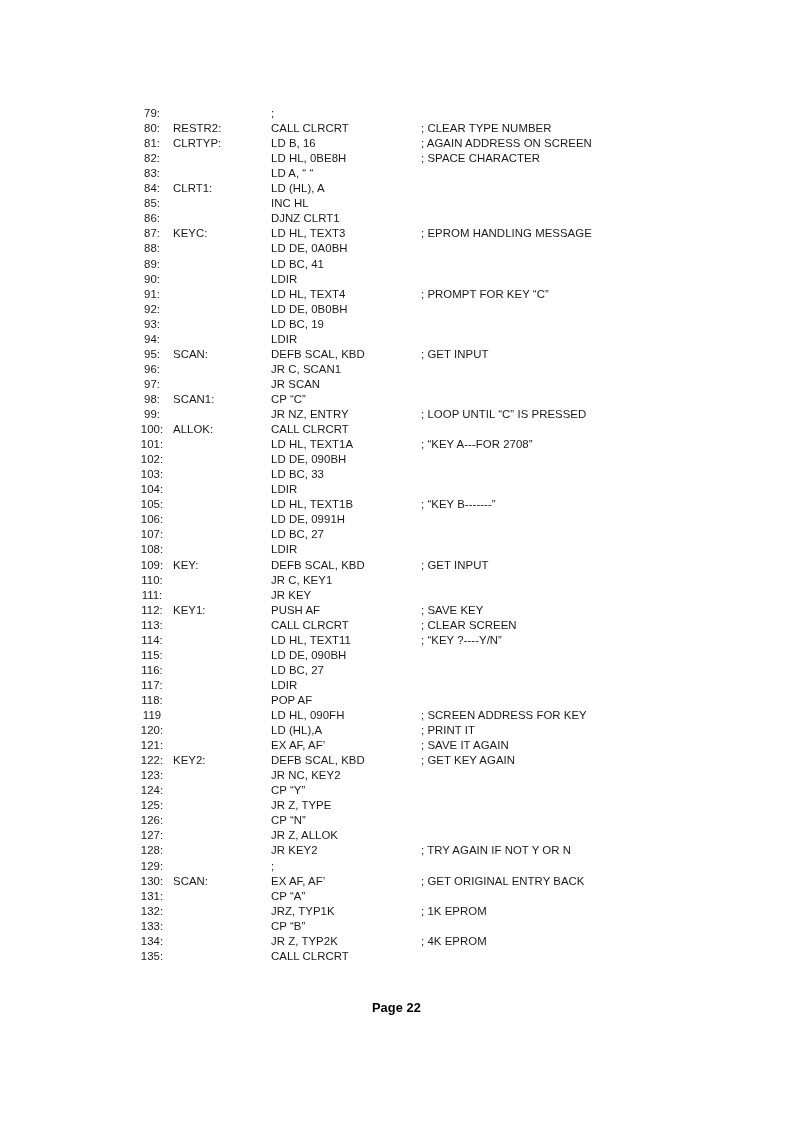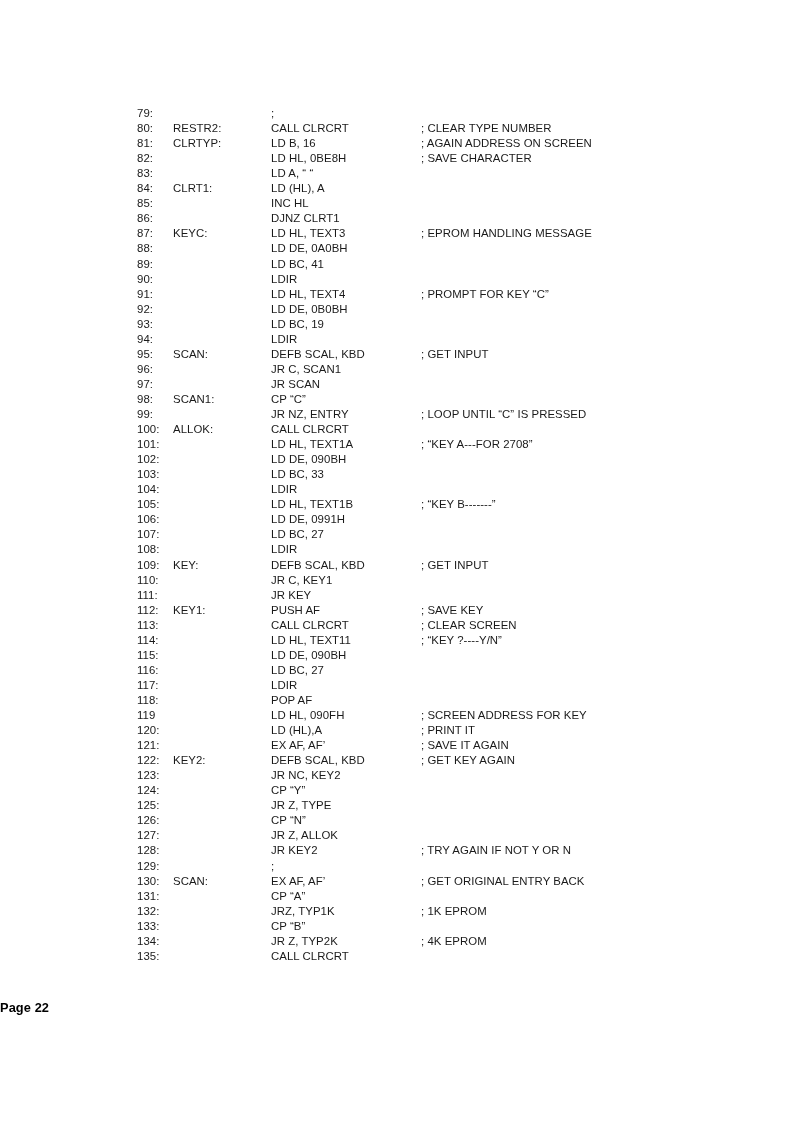--- a/index.html
+++ b/index.html
@@ -40,21 +40,21 @@
     font-size: 11.4px;
     white-space: pre;
     letter-spacing: 0.05px;
   }
 
   .col-num {
     position: absolute;
     left: 0;
     top: 0;
     width: 30px;
-    text-align: left;
+    text-align: center;
   }
   .col-label {
     position: absolute;
     left: 36px;
     top: 0;
     width: 96px;
   }
   .col-instr {
     position: absolute;
     left: 134px;
@@ -66,36 +66,37 @@
     left: 284px;
     top: 0;
     width: 310px;
   }
 
   #page-footer {
     position: absolute;
     left: 0;
     top: 1000px;
     width: 793px;
+    text-align: center;
     font-size: 12.8px;
     font-weight: bold;
     color: #000000;
     letter-spacing: 0.1px;
   }
 </style>
 </head>
 <body>
 
 <div id="page">
 
   <div id="listing">
       <div class="code-line" style="top: 0px; position: absolute;"><span class="col-num">79:</span><span class="col-label"></span><span class="col-instr">;</span><span class="col-comment"></span></div>
       <div class="code-line" style="top: 15.05px; position: absolute;"><span class="col-num">80:</span><span class="col-label">RESTR2:</span><span class="col-instr">CALL CLRCRT</span><span class="col-comment">; CLEAR TYPE NUMBER</span></div>
       <div class="code-line" style="top: 30.1px; position: absolute;"><span class="col-num">81:</span><span class="col-label">CLRTYP:</span><span class="col-instr">LD B, 16</span><span class="col-comment">; AGAIN ADDRESS ON SCREEN</span></div>
-      <div class="code-line" style="top: 45.15px; position: absolute;"><span class="col-num">82:</span><span class="col-label"></span><span class="col-instr">LD HL, 0BE8H</span><span class="col-comment">; SAVE CHARACTER</span></div>
+      <div class="code-line" style="top: 45.15px; position: absolute;"><span class="col-num">82:</span><span class="col-label"></span><span class="col-instr">LD HL, 0BE8H</span><span class="col-comment">; SPACE CHARACTER</span></div>
       <div class="code-line" style="top: 60.2px; position: absolute;"><span class="col-num">83:</span><span class="col-label"></span><span class="col-instr">LD A, “ “</span><span class="col-comment"></span></div>
       <div class="code-line" style="top: 75.25px; position: absolute;"><span class="col-num">84:</span><span class="col-label">CLRT1:</span><span class="col-instr">LD (HL), A</span><span class="col-comment"></span></div>
       <div class="code-line" style="top: 90.3px; position: absolute;"><span class="col-num">85:</span><span class="col-label"></span><span class="col-instr">INC HL</span><span class="col-comment"></span></div>
       <div class="code-line" style="top: 105.35px; position: absolute;"><span class="col-num">86:</span><span class="col-label"></span><span class="col-instr">DJNZ CLRT1</span><span class="col-comment"></span></div>
       <div class="code-line" style="top: 120.4px; position: absolute;"><span class="col-num">87:</span><span class="col-label">KEYC:</span><span class="col-instr">LD HL, TEXT3</span><span class="col-comment">; EPROM HANDLING MESSAGE</span></div>
       <div class="code-line" style="top: 135.45px; position: absolute;"><span class="col-num">88:</span><span class="col-label"></span><span class="col-instr">LD DE, 0A0BH</span><span class="col-comment"></span></div>
       <div class="code-line" style="top: 150.5px; position: absolute;"><span class="col-num">89:</span><span class="col-label"></span><span class="col-instr">LD BC, 41</span><span class="col-comment"></span></div>
       <div class="code-line" style="top: 165.55px; position: absolute;"><span class="col-num">90:</span><span class="col-label"></span><span class="col-instr">LDIR</span><span class="col-comment"></span></div>
       <div class="code-line" style="top: 180.6px; position: absolute;"><span class="col-num">91:</span><span class="col-label"></span><span class="col-instr">LD HL, TEXT4</span><span class="col-comment">; PROMPT FOR KEY “C”</span></div>
       <div class="code-line" style="top: 195.65px; position: absolute;"><span class="col-num">92:</span><span class="col-label"></span><span class="col-instr">LD DE, 0B0BH</span><span class="col-comment"></span></div>

